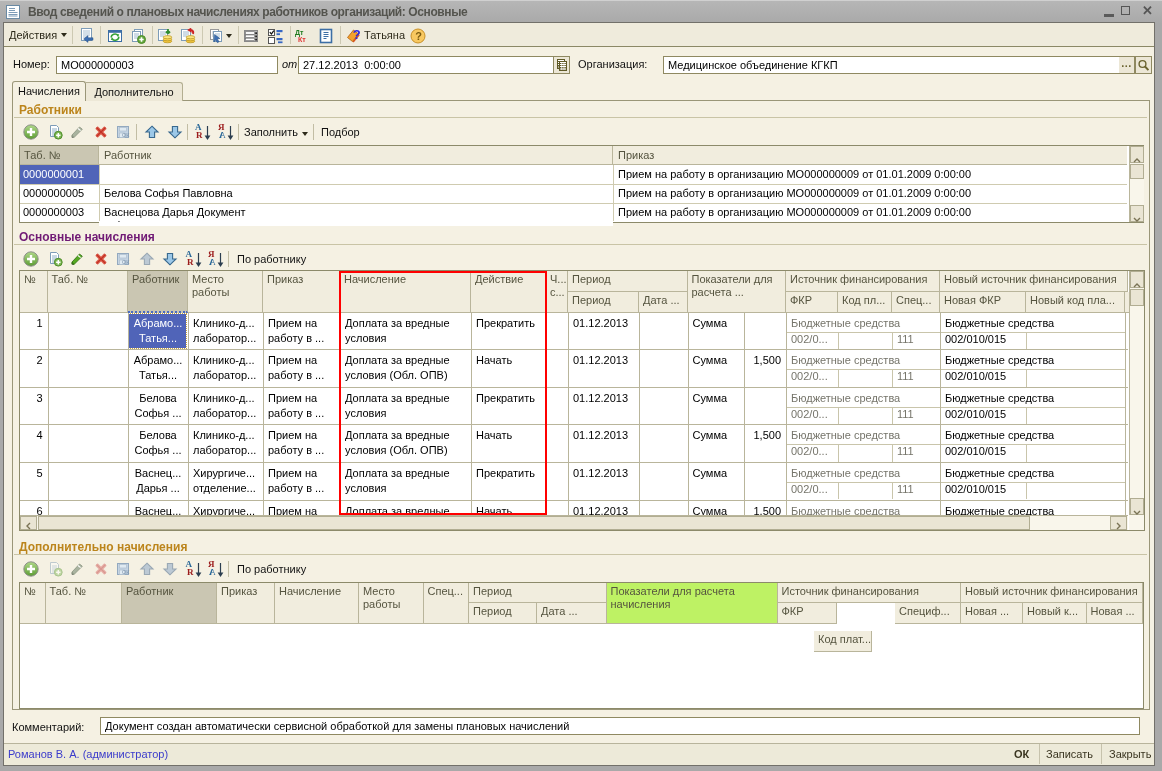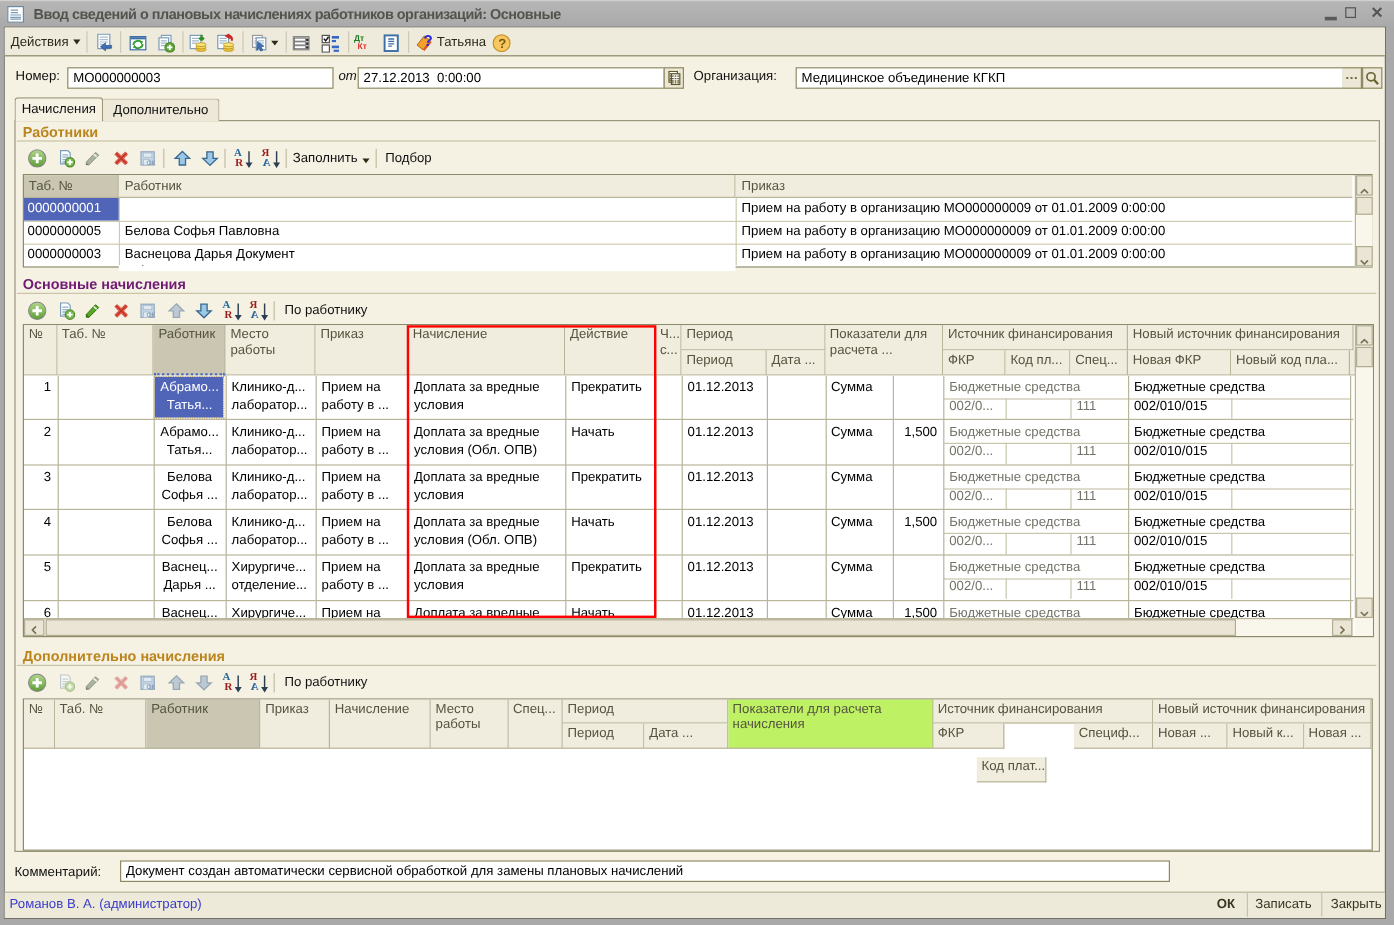--- a/index.html
+++ b/index.html
@@ -537,19 +537,19 @@
 <div style="position:absolute;left:606.5px;top:583px;width:171.0px;height:41px;background:#bef264;border-right:1px solid #b9b59b;border-bottom:1px solid #b9b59b;color:#55543f;padding:2px 0 16px 4px;line-height:13px;overflow:hidden;">Показатели для расчета<br>начисления</div>
 <div style="position:absolute;left:777.5px;top:583px;width:183.5px;height:20px;background:#f1edde;border-right:1px solid #b9b59b;border-bottom:1px solid #b9b59b;color:#55543f;padding:2px 0 0 4px;line-height:13px;overflow:hidden;white-space:nowrap;">Источник финансирования</div>
 <div style="position:absolute;left:777.5px;top:603px;width:59.5px;height:21px;background:#f1edde;border-right:1px solid #b9b59b;border-bottom:1px solid #b9b59b;color:#55543f;padding:2px 0 0 4px;line-height:13px;overflow:hidden;white-space:nowrap;">ФКР</div>
 <div style="position:absolute;left:814px;top:603px;width:58px;height:21px;background:#f1edde;border-right:1px solid #b9b59b;border-bottom:1px solid #b9b59b;color:#55543f;padding:2px 0 0 4px;line-height:13px;overflow:hidden;white-space:nowrap;margin-top:28px;">Код плат...</div>
 <div style="position:absolute;left:895px;top:603px;width:66px;height:21px;background:#f1edde;border-right:1px solid #b9b59b;border-bottom:1px solid #b9b59b;color:#55543f;padding:2px 0 0 4px;line-height:13px;overflow:hidden;white-space:nowrap;">Специф...</div>
 <div style="position:absolute;left:961px;top:583px;width:181.5px;height:20px;background:#f1edde;border-right:1px solid #b9b59b;border-bottom:1px solid #b9b59b;color:#55543f;padding:2px 0 0 4px;line-height:13px;overflow:hidden;white-space:nowrap;">Новый источник финансирования</div>
 <div style="position:absolute;left:961px;top:603px;width:62px;height:21px;background:#f1edde;border-right:1px solid #b9b59b;border-bottom:1px solid #b9b59b;color:#55543f;padding:2px 0 0 4px;line-height:13px;overflow:hidden;white-space:nowrap;">Новая ...</div>
 <div style="position:absolute;left:1023px;top:603px;width:63.5px;height:21px;background:#f1edde;border-right:1px solid #b9b59b;border-bottom:1px solid #b9b59b;color:#55543f;padding:2px 0 0 4px;line-height:13px;overflow:hidden;white-space:nowrap;">Новый к...</div>
 <div style="position:absolute;left:1086.5px;top:603px;width:56.0px;height:21px;background:#f1edde;border-right:1px solid #b9b59b;border-bottom:1px solid #b9b59b;color:#55543f;padding:2px 0 0 4px;line-height:13px;overflow:hidden;white-space:nowrap;">Новая ...</div>
 <div style="position:absolute;left:12px;top:721px;width:85px;height:13px;line-height:13px;color:#111;">Комментарий:</div>
-<div style="position:absolute;left:100px;top:717px;width:875px;height:18px;background:#fff;border:1px solid #8f8961;line-height:16px;padding-left:4px;overflow:hidden;white-space:nowrap;">Документ создан автоматически сервисной обработкой для замены плановых начислений</div>
+<div style="position:absolute;left:100px;top:717px;width:1040px;height:18px;background:#fff;border:1px solid #8f8961;line-height:16px;padding-left:4px;overflow:hidden;white-space:nowrap;">Документ создан автоматически сервисной обработкой для замены плановых начислений</div>
 <div style="position:absolute;left:4px;top:743px;width:1150px;height:22px;background:#edead9;border-top:1px solid #b8b49c;"></div>
 <div style="position:absolute;left:8px;top:748px;width:400px;height:13px;color:#3b3bcb;line-height:13px;">Романов В. А. (администратор)</div>
 <div style="position:absolute;left:1014px;top:748px;width:24px;height:13px;color:#3a3520;font-weight:bold;line-height:13px;">ОК</div>
 <div style="position:absolute;left:1038.5px;top:744px;width:1px;height:20px;background:#c6c2ac;"></div>
 <div style="position:absolute;left:1046px;top:748px;width:52px;height:13px;color:#3a3520;line-height:13px;">Записать</div>
 <div style="position:absolute;left:1100.5px;top:744px;width:1px;height:20px;background:#c6c2ac;"></div>
 <div style="position:absolute;left:1109px;top:748px;width:48px;height:13px;color:#3a3520;line-height:13px;">Закрыть</div>
 </body></html>

